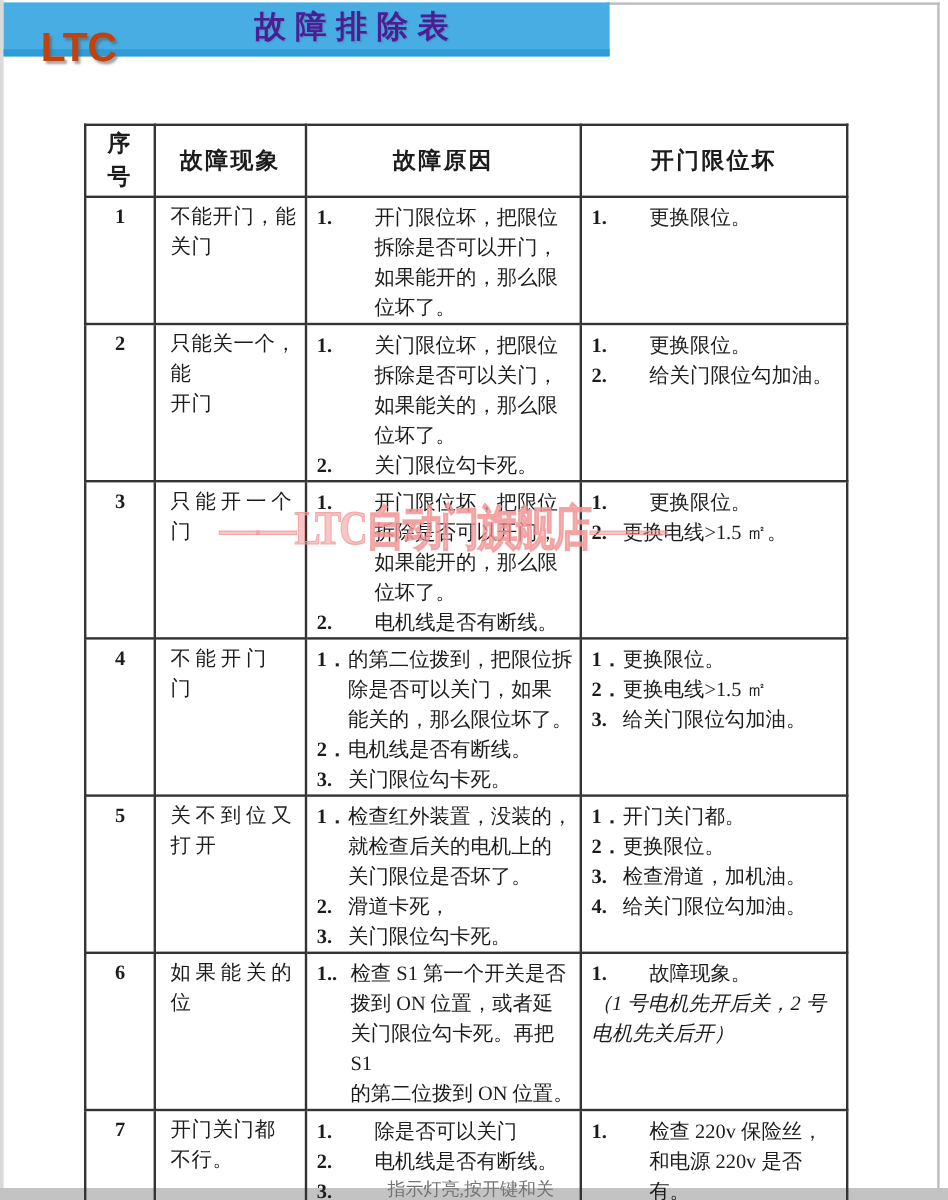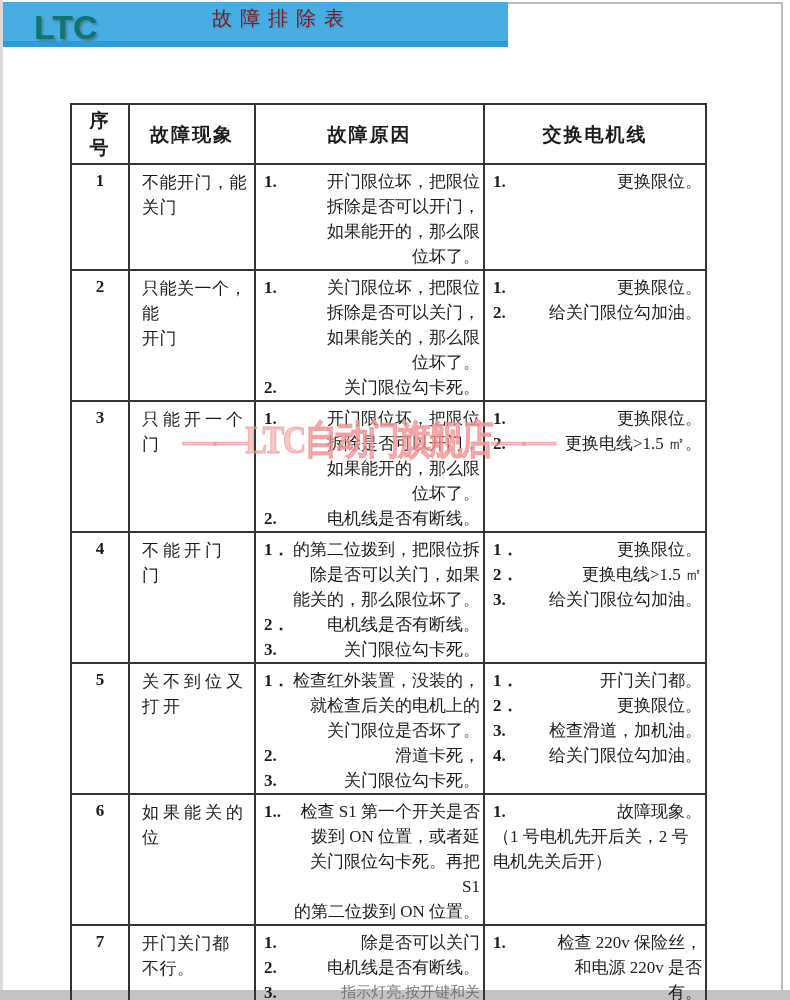--- a/index.html
+++ b/index.html
@@ -17,28 +17,28 @@
 
   
   .header-bar {
     position:absolute; left:3px; top:2px; width:505px; height:45px;
     background:#47ade3;
   }
   .header-bar .bar-shade {
     position:absolute; left:0; bottom:0; width:100%; height:6px; background:#2d9cd6;
   }
   .logo {
-    position:absolute; left:34px; top:8px;
+    position:absolute; left:34px; top:21px;
     font-family:"Liberation Sans","DejaVu Sans",sans-serif;
-    font-weight:bold; font-size:34px; color:#0f766e; letter-spacing:0px;
+    font-weight:bold; font-size:34px; color:#c2410c; letter-spacing:0px;
     text-shadow:2px 2px 2px rgba(90,90,90,0.55);
   }
   .doc-title {
     position:absolute; left:212px; top:5px;
-    font-size:20px; font-weight:normal; color:#7f1d1d; letter-spacing:8px;
+    font-size:26px; font-weight:bold; color:#4c1d95; letter-spacing:8px;
     text-shadow:1px 1px 1px rgba(70,120,160,0.5);
     white-space:nowrap;
   }
 
   
   .watermark {
     position:absolute; left:183px; top:412px; z-index:5;
     font-size:40px; font-weight:bold; white-space:nowrap;
     color:rgba(238,135,135,0.48);
     -webkit-text-stroke:1px rgba(240,150,150,0.75);
@@ -57,33 +57,33 @@
   }
   .fault-table th {
     font-size:19px; font-weight:bold; text-align:center; vertical-align:middle;
     line-height:27px; white-space:pre-line; letter-spacing:2px;
   }
   td.no-cell {
     font-size:17px; font-weight:bold; text-align:center; padding-top:6px;
   }
   td.phen-cell {
     font-size:17px; line-height:25px; padding:5px 6px 16px 12px;
-    white-space:pre-line; letter-spacing:0.5px;
+    white-space:pre-line; letter-spacing:0.5px;font-family:Liberation Mono, monospace;
   }
   td.phen-cell.spread { letter-spacing:4px; }
   td.cause-cell, td.remedy-cell {
     font-size:17px; line-height:25px; padding:4px 3px 0 8px;
   }
   .item { display:flex; align-items:flex-start; }
   .item .num { font-weight:bold; flex:0 0 48px; }
   .item.narrow .num { flex-basis:26px; }
   .item.tight  .num { flex-basis:28px; }
-  .item .txt { flex:1 1 auto; white-space:pre-line;text-align:right; }
+  .item .txt { flex:1 1 auto; white-space:pre-line; }
   .item.gray .txt { color:#737373; font-size:15px; line-height:21px; padding-top:2px;margin-left:11px; }
-  .item.para { display:block; white-space:pre-line; }
+  .item.para { display:block; white-space:pre-line;font-style:italic; }
 </style>
 </head>
 <body>
 
 <div class="edge-left"></div>
 <div class="edge-top"></div>
 <div class="edge-right"></div>
 <div class="edge-bottom"></div>
 
 <div class="header-bar">
@@ -101,21 +101,21 @@
       <col style="width:229px">
       <col style="width:222px">
   </colgroup>
 
   <tbody>
       <tr style="height:60px">
     <th>序
 号</th>
     <th>故障现象</th>
     <th>故障原因</th>
-    <th>交换电机线</th>
+    <th>开门限位坏</th>
   </tr>
 
   <tr style="height:103px">
     <td class="no-cell">1</td>
     <td class="phen-cell">不能开门，能
 关门</td>
     <td class="cause-cell">
       <div class="item">
         <span class="num">1.</span>
         <span class="txt">开门限位坏，把限位

